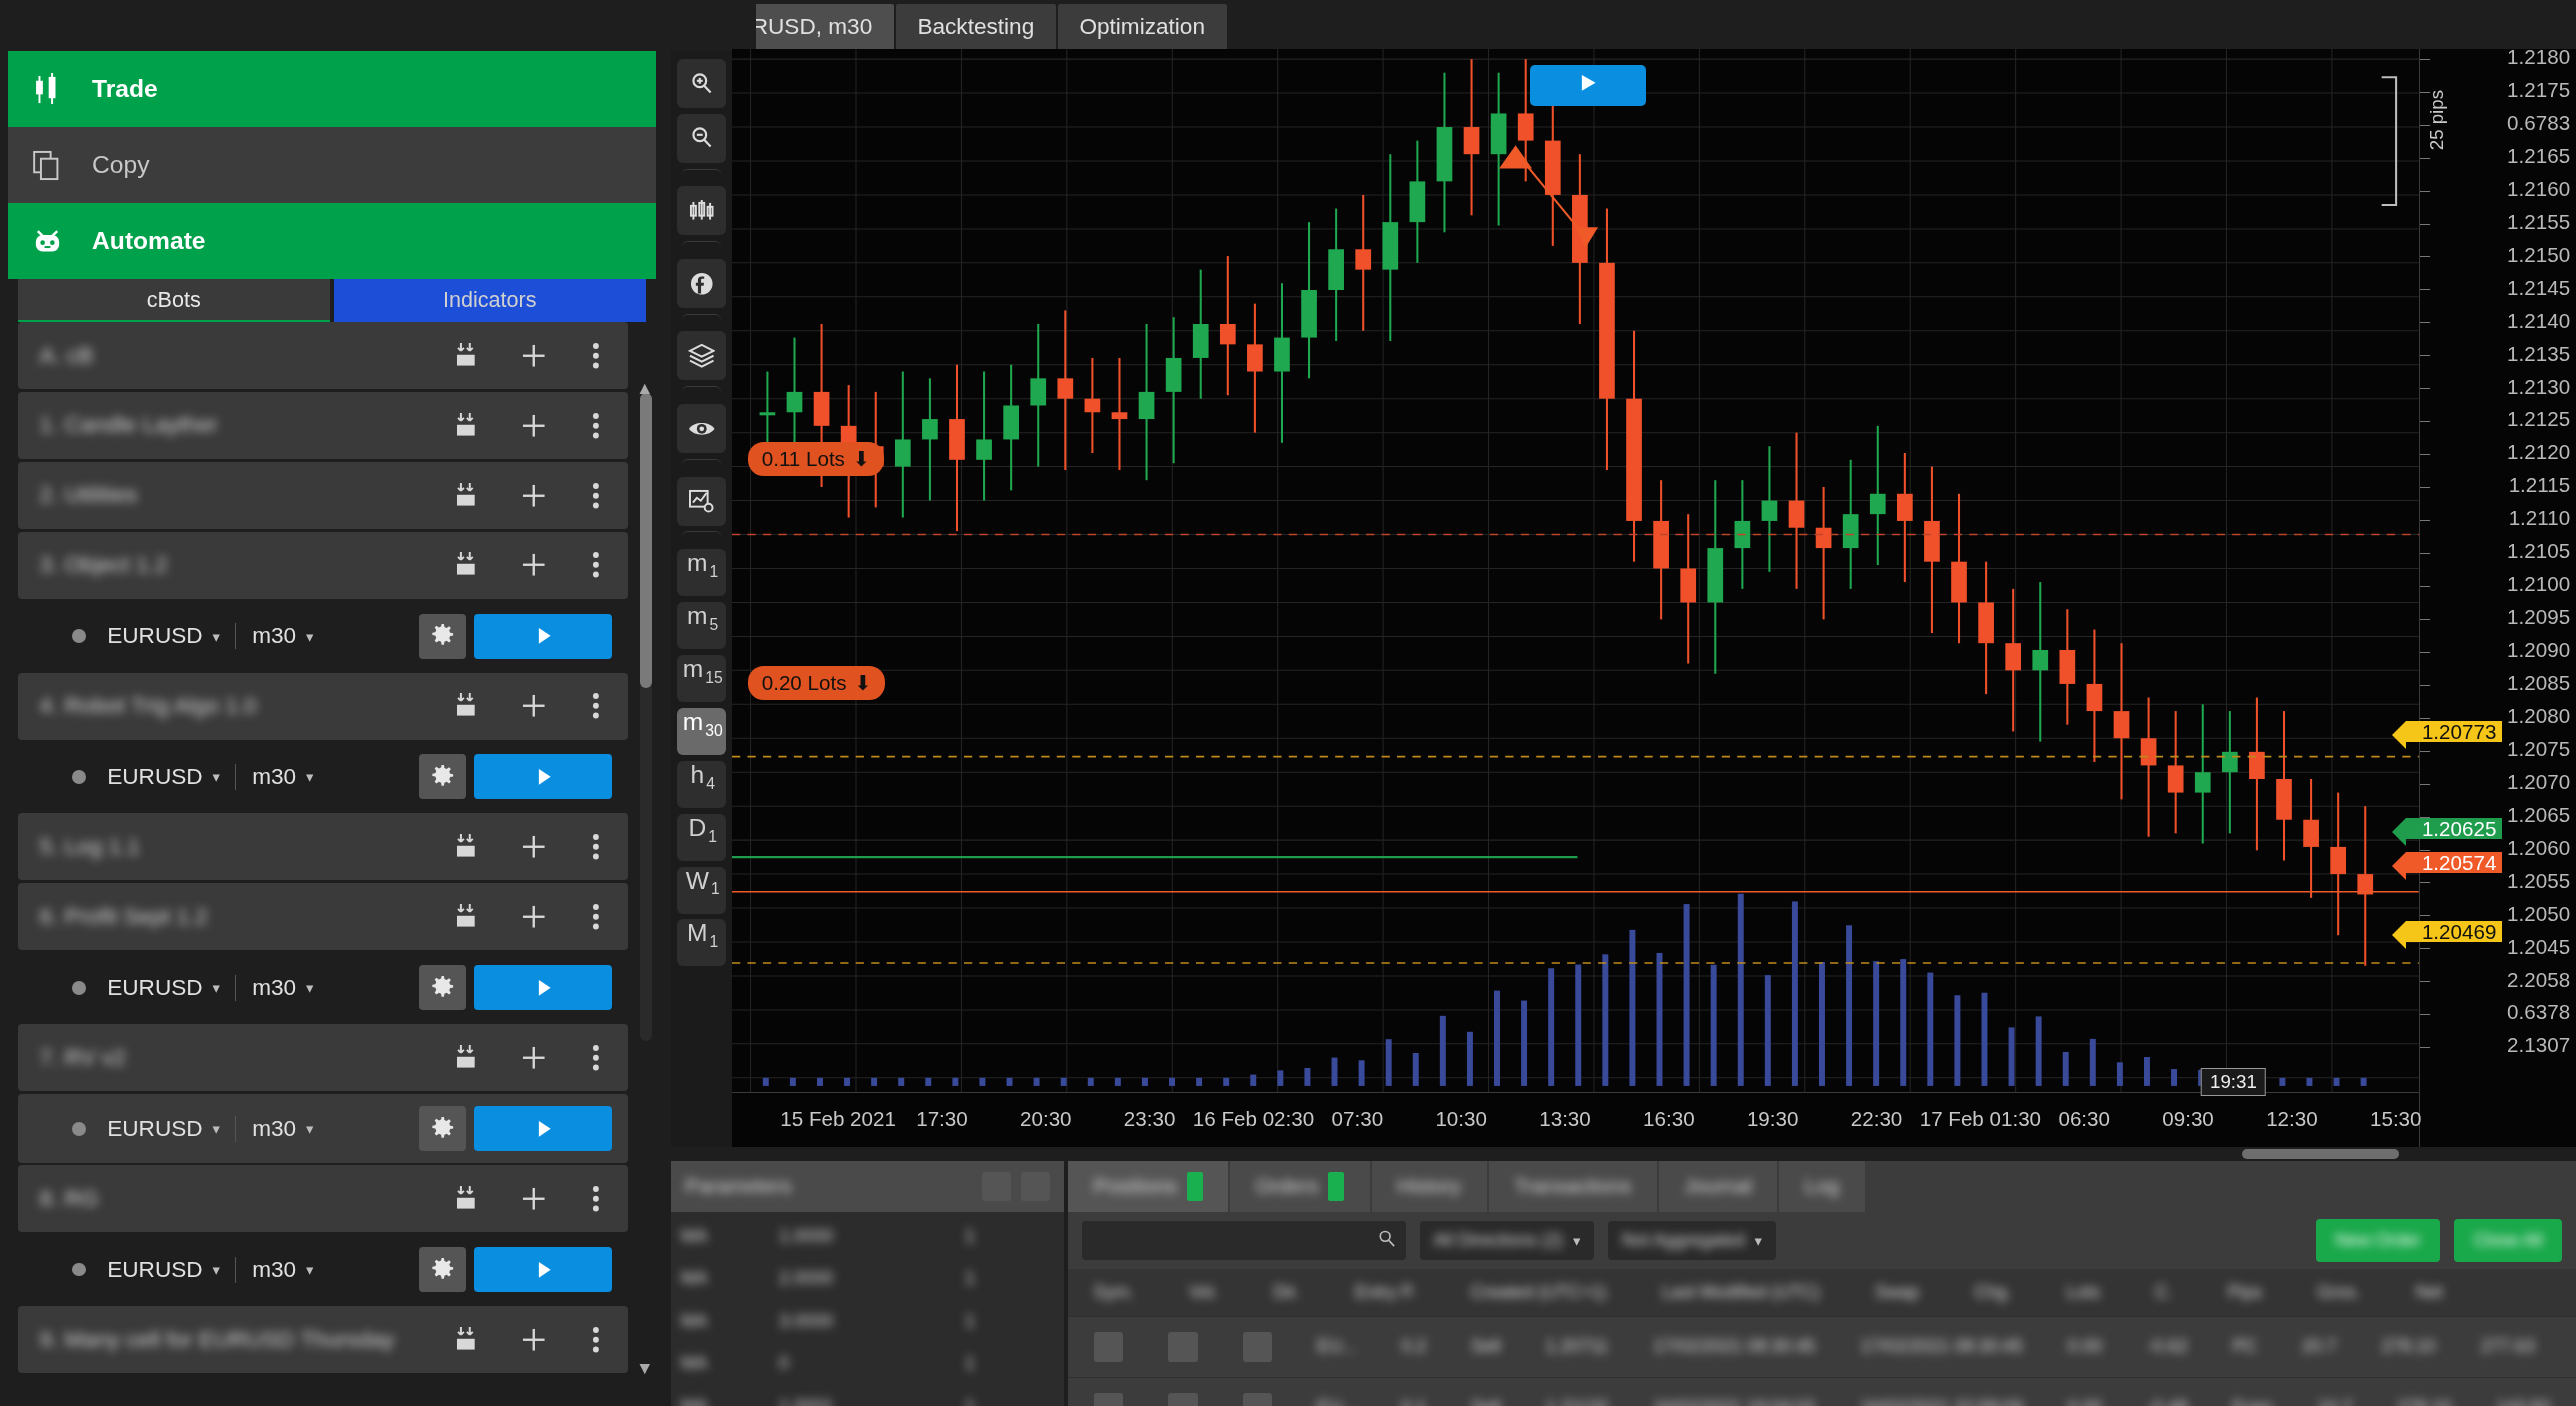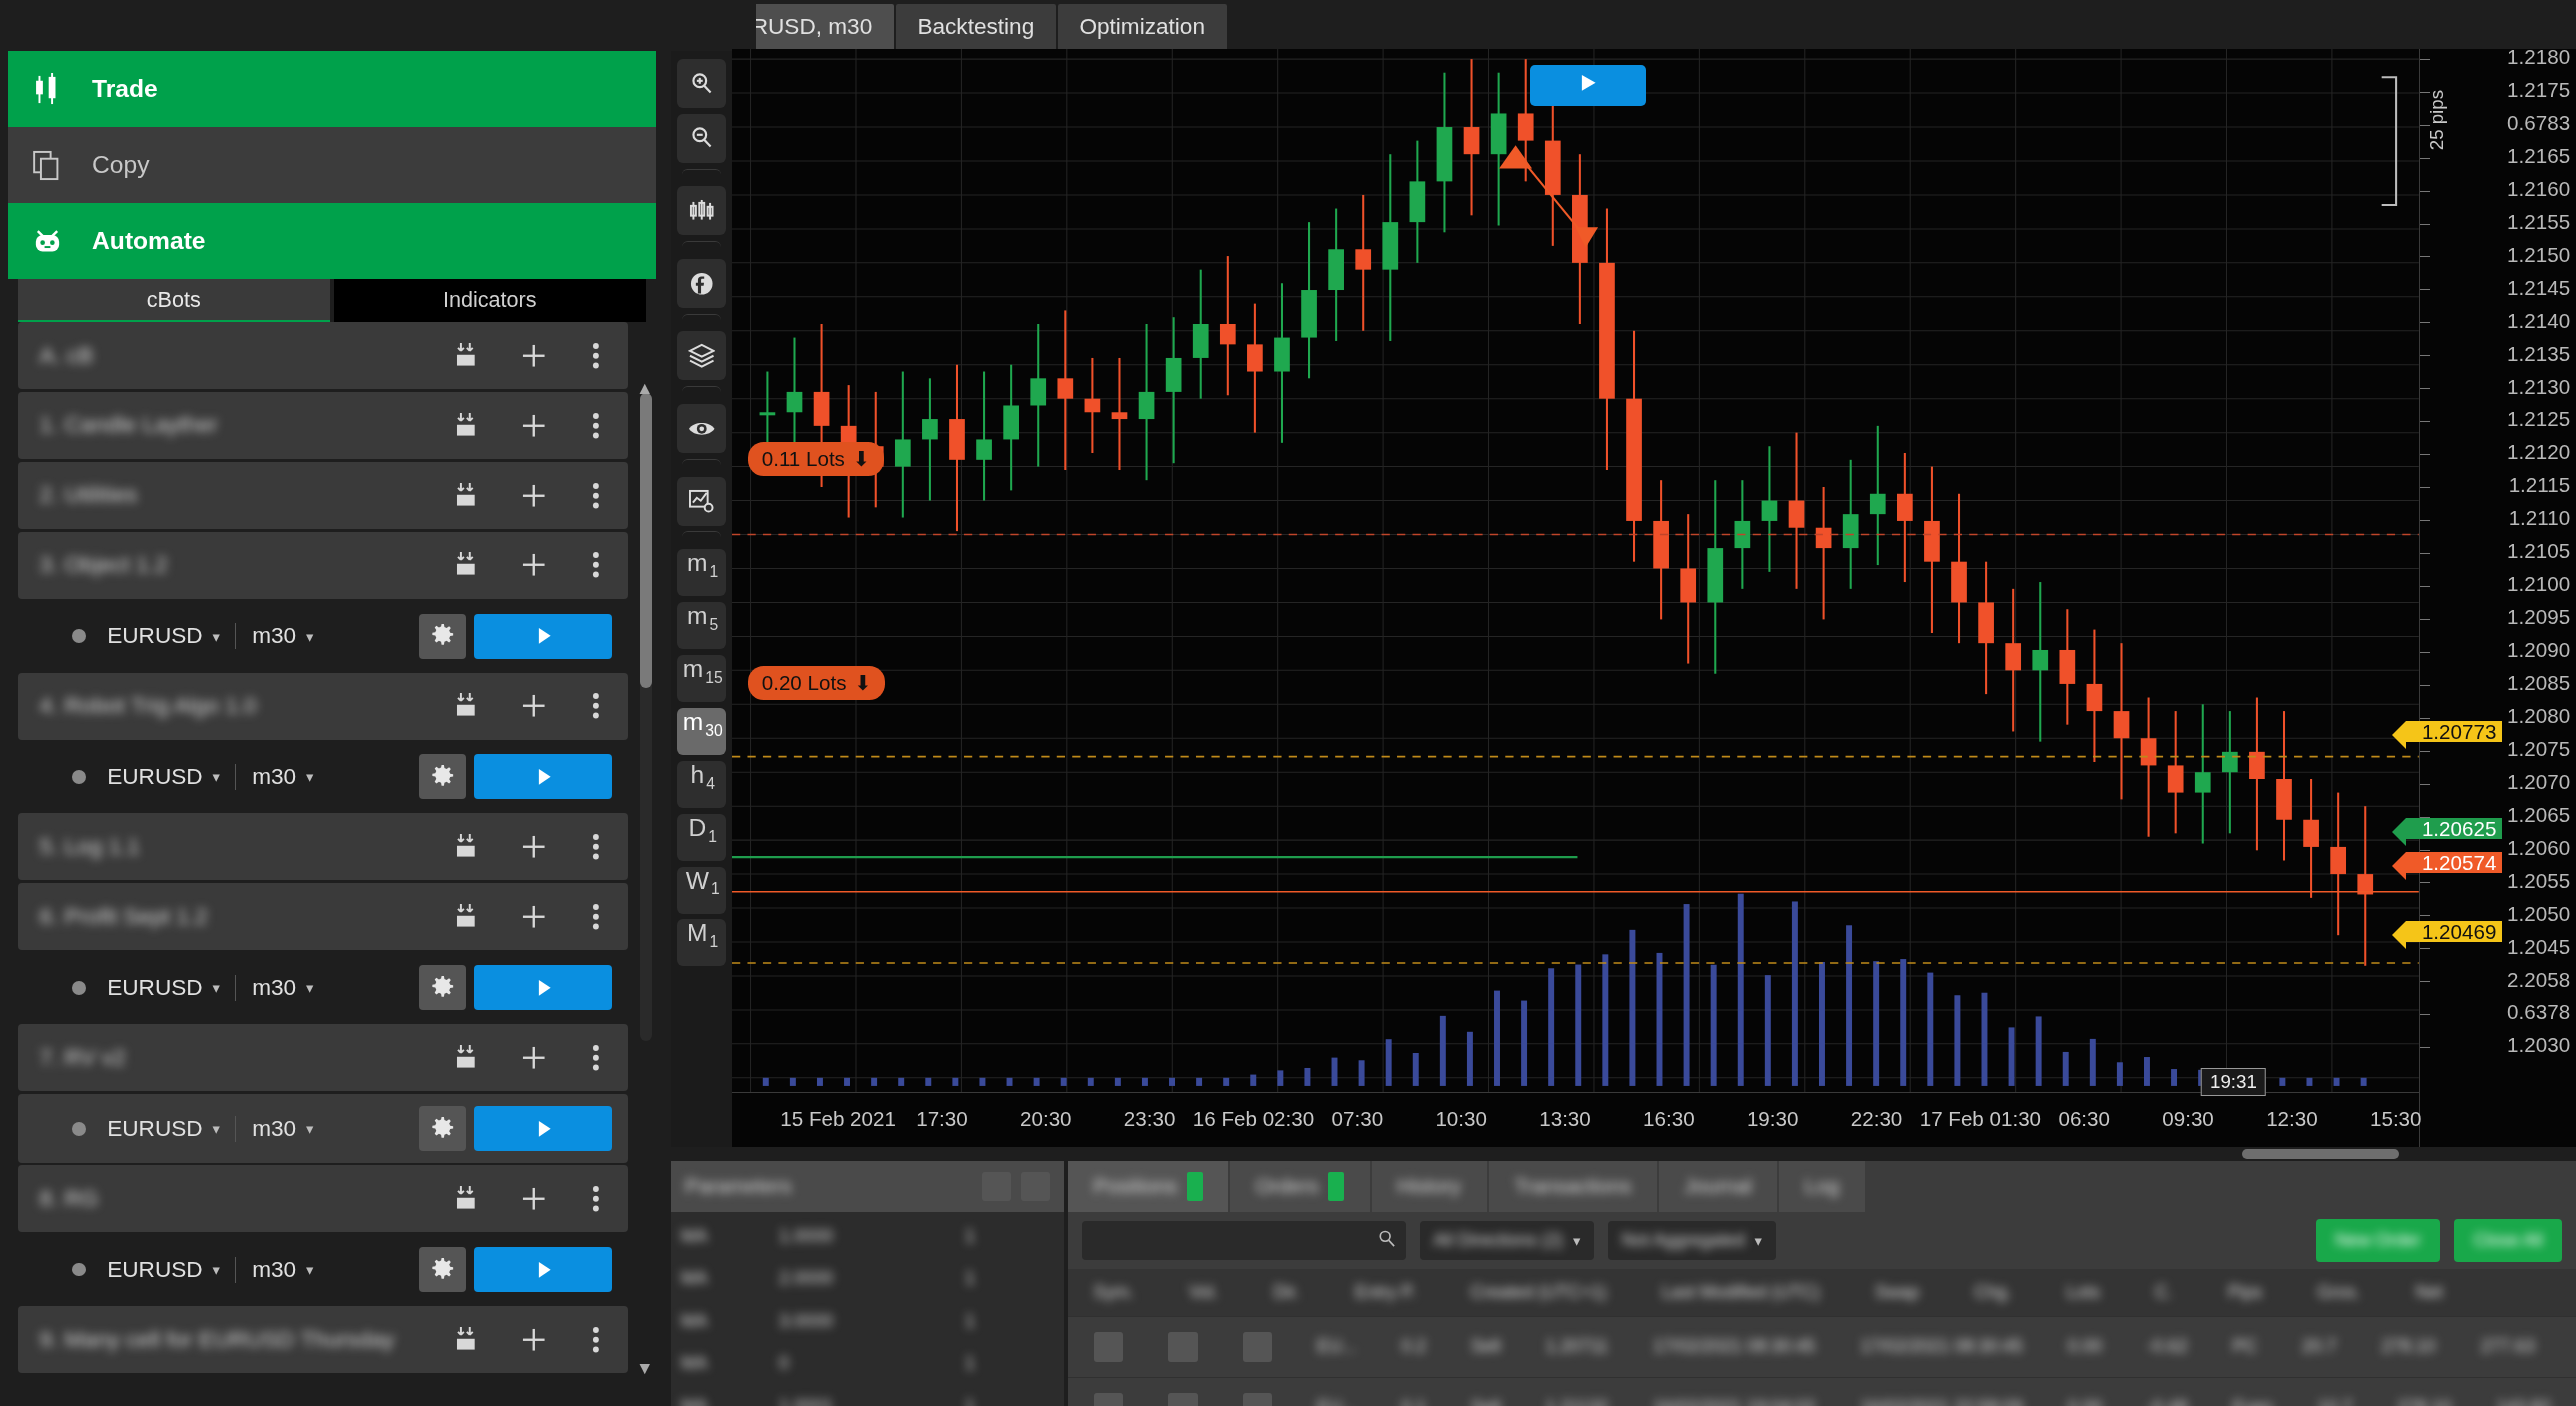--- a/index.html
+++ b/index.html
@@ -29,21 +29,21 @@
   .nav-item.dark { background: #3c3c3c; color: #c8c8c8; font-weight: normal; }
   .nav-ico { width: 39px; display: flex; justify-content: center; align-items: center; }
 
   .tabs-row { display: flex; height: 43px; flex: none; padding: 0 9.8px; gap: 3.9px; background:#1e1e1e; }
   .tab {
     flex: 1; display: flex; align-items: center; justify-content: center;
     font-size: 21.6px; color: #e8e8e8; background: #3c3c3c;
     cursor: pointer; border-bottom: 2.9px solid transparent;
   }
   .tab.active { border-bottom-color: #00a14b; background: #3a3a3a; }
-  .tab.inactive { background: #000000; color: #d0d0d0; }
+  .tab.inactive { background: #1d4ed8; color: #d0d0d0; }
 
   .search-row { display: flex; align-items: center; gap: 7.9px; padding: 7.9px 9.8px 5.9px 9.8px; flex: none; }
   .search-box {
     flex: 1; height: 43px; background: #161616; border-radius: 3.9px;
     display: flex; align-items: center; padding: 0 9.8px;
     position: relative;
   }
   .search-box input {
     flex: 1; background: transparent; border: none; outline: none;
     color: #ddd; font-size: 19.6px; font-family: "Liberation Sans", sans-serif;
@@ -1044,21 +1044,21 @@
           <div class="tick" style="top: 820px;">1.2055</div>
           <div class="tickmark" style="top: 833px;"></div>
           <div class="tick" style="top: 853px;">1.2050</div>
           <div class="tickmark" style="top: 866px;"></div>
           <div class="tick" style="top: 886px;">1.2045</div>
           <div class="tickmark" style="top: 899px;"></div>
           <div class="tick" style="top: 919px;">2.2058</div>
           <div class="tickmark" style="top: 932px;"></div>
           <div class="tick" style="top: 951px;">0.6378</div>
           <div class="tickmark" style="top: 965px;"></div>
-          <div class="tick" style="top: 984px;">1.2030</div>
+          <div class="tick" style="top: 984px;">2.1307</div>
           <div class="tickmark" style="top: 998px;"></div>
           <div class="pmark yellow" style="top: 672px;">1.20773</div>
           <div class="pmark green" style="top: 769px;">1.20625</div>
           <div class="pmark orange" style="top: 803px;">1.20574</div>
           <div class="pmark yellow" style="top: 872px;">1.20469</div>
         </div>
     </div>
 
     <div style="display:flex;padding-left:15.7px">
       <div style="width:61px;flex:none;background:#1b1b1b"></div>

